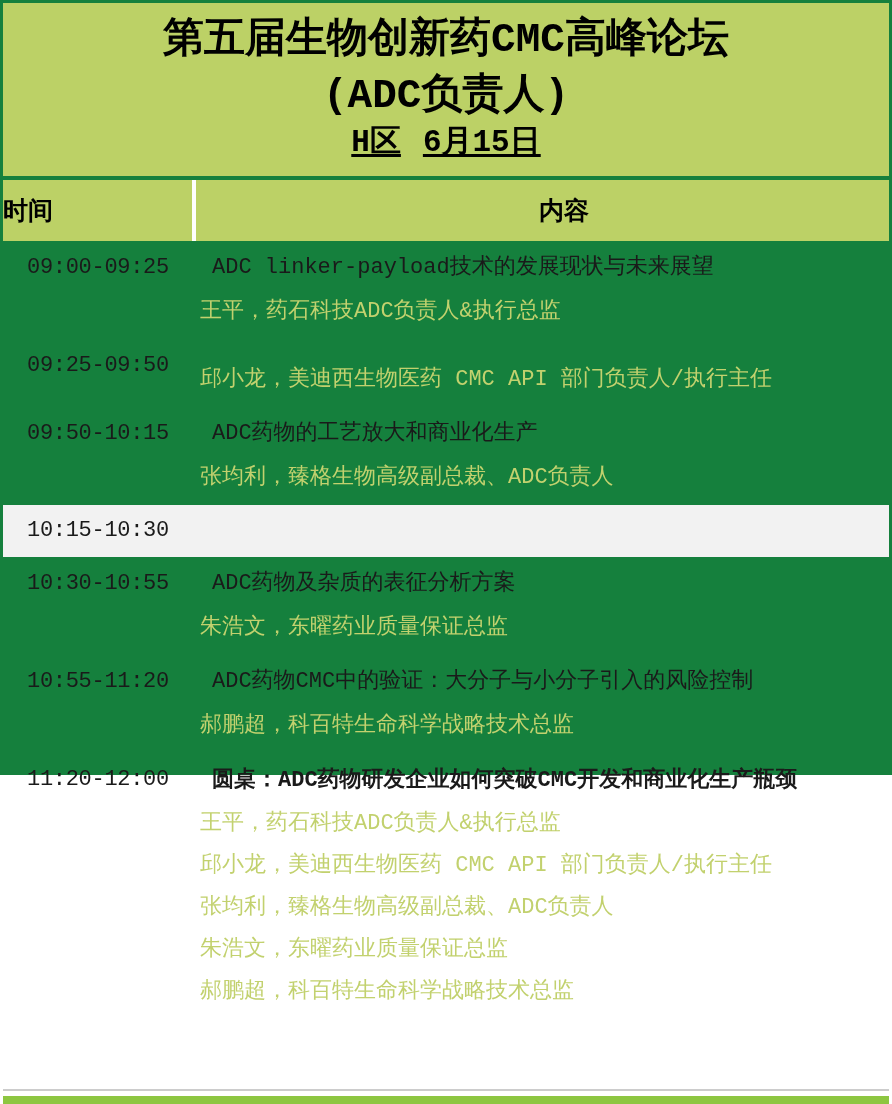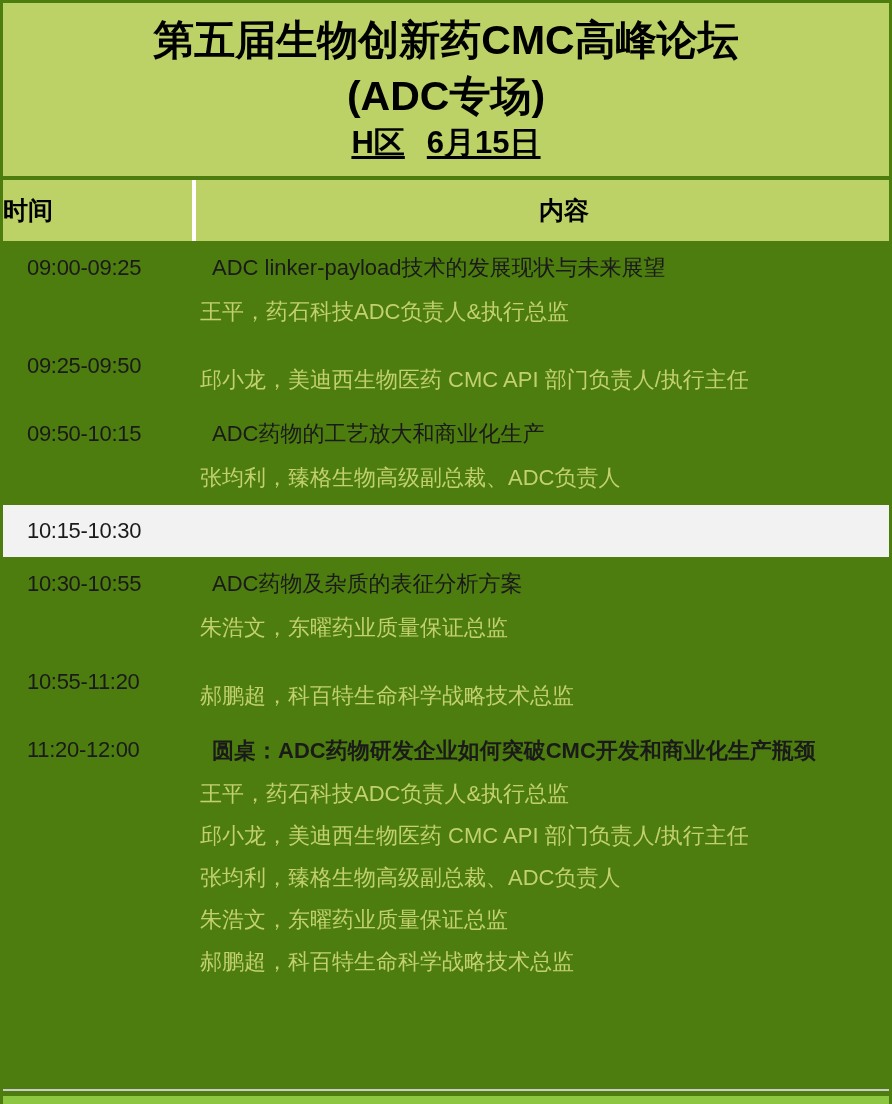--- a/index.html
+++ b/index.html
@@ -12,24 +12,25 @@
     width: 892px;
     height: 1104px;
     font-family: "Liberation Sans", "DejaVu Sans", sans-serif;
     color: #000000;
     overflow: hidden;
     position: relative;
   }
 
   .page {
     width: 892px;
-    height: 1104px;
+    height: 775px;
     position: relative;
     box-sizing: border-box;
-    background: #4d7c0f;
+    background: #15803d;
+    font-family: Liberation Mono, monospace;
   }
 
   
   .title-banner {
     position: absolute;
     left: 3px;
     top: 3px;
     width: 886px;
     height: 173px;
     background: #bcd166;
@@ -171,21 +172,21 @@
     background: #8dc641;
   }
 </style>
 </head>
 <body>
 
 <div class="page">
 
   <div class="title-banner">
     <div class="title-line first">第五届生物创新药CMC高峰论坛</div>
-    <div class="title-line">(ADC专场)</div>
+    <div class="title-line">(ADC负责人)</div>
     <div class="subtitle">
       <span class="u">H区</span><span class="gap"></span><span class="u">6月15日</span>
     </div>
   </div>
 
   <div class="table-head">
     <div class="th-time">时间</div>
     <div class="th-divider"></div>
     <div class="th-content">内容</div>
   </div>
@@ -217,20 +218,21 @@
       <div class="row">
         <div class="cell-time">10:30-10:55</div>
         <div class="cell-content">
           <div class="topic">ADC药物及杂质的表征分析方案</div>
           <div class="speaker">朱浩文，东曜药业质量保证总监</div>
         </div>
       </div>
       <div class="row">
         <div class="cell-time">10:55-11:20</div>
         <div class="cell-content">
+          <div class="topic">ADC药物CMC中的验证：大分子与小分子引入的风险控制</div>
           <div class="speaker">郝鹏超，科百特生命科学战略技术总监</div>
         </div>
       </div>
       <div class="row roundtable">
         <div class="cell-time">11:20-12:00</div>
         <div class="cell-content">
           <div class="topic bold">圆桌：ADC药物研发企业如何突破CMC开发和商业化生产瓶颈</div>
           <div class="speaker">王平，药石科技ADC负责人&amp;执行总监</div>
           <div class="speaker">邱小龙，美迪西生物医药 CMC API 部门负责人/执行主任</div>
           <div class="speaker">张均利，臻格生物高级副总裁、ADC负责人</div>

